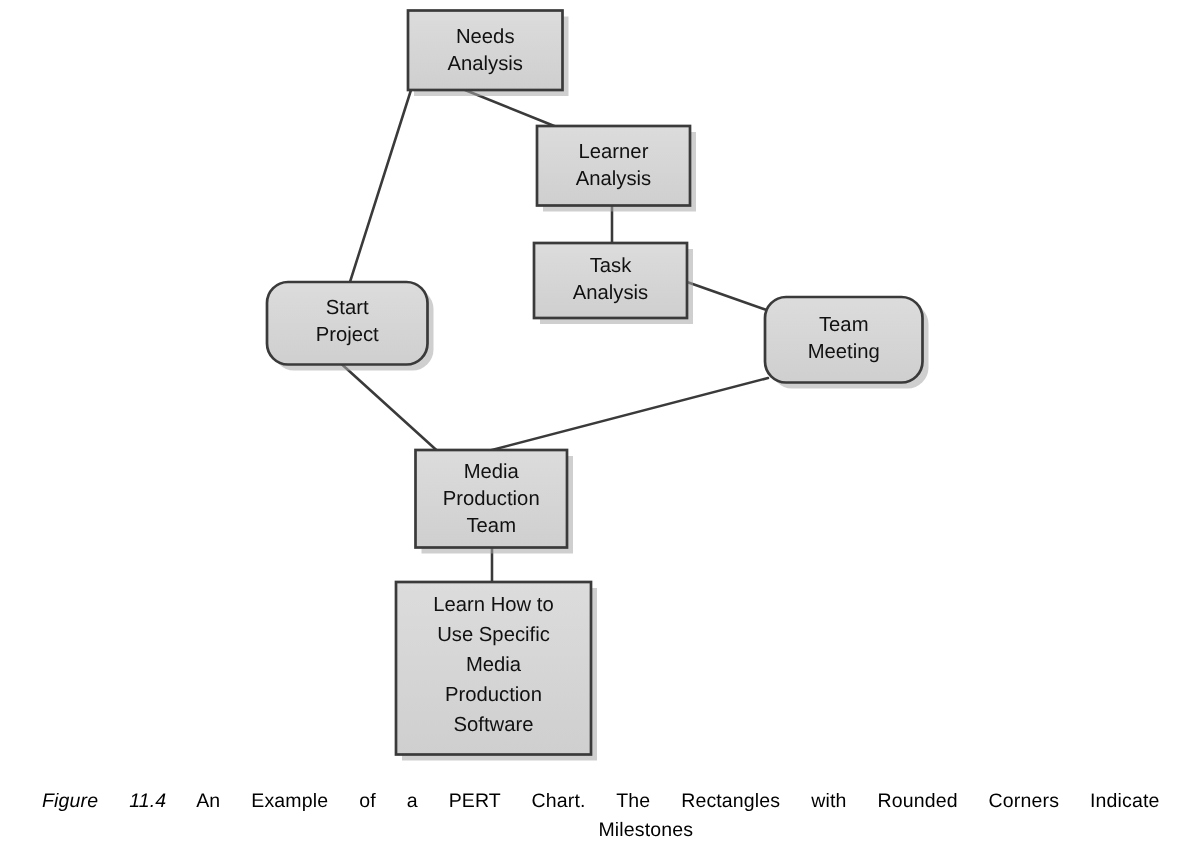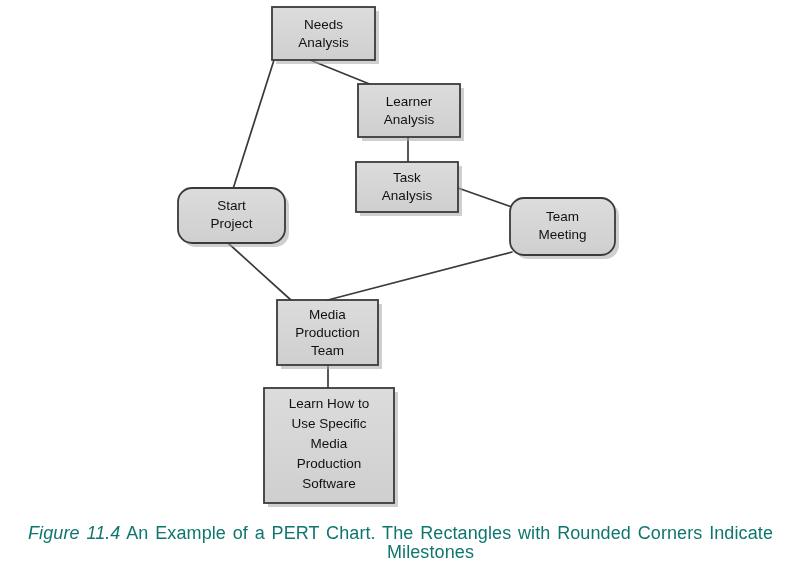--- a/index.html
+++ b/index.html
@@ -33,22 +33,22 @@
     fill: #111111;
     text-anchor: middle;
     dominant-baseline: middle;
   }
   .caption {
     position: absolute;
     left: 28px;
     top: 524px;
     width: 745px;
     font-family: "Liberation Sans", sans-serif;
-    font-size: 18px;
-    color: #0f766e;
+    font-size: 13px;
+    color: #000000;
     line-height: 19px;
     letter-spacing: 0.1px;
   }
   .caption-line1 {
     display: block;
     text-align: justify;
     text-align-last: justify;
     white-space: normal;
   }
   .caption-line2 {

